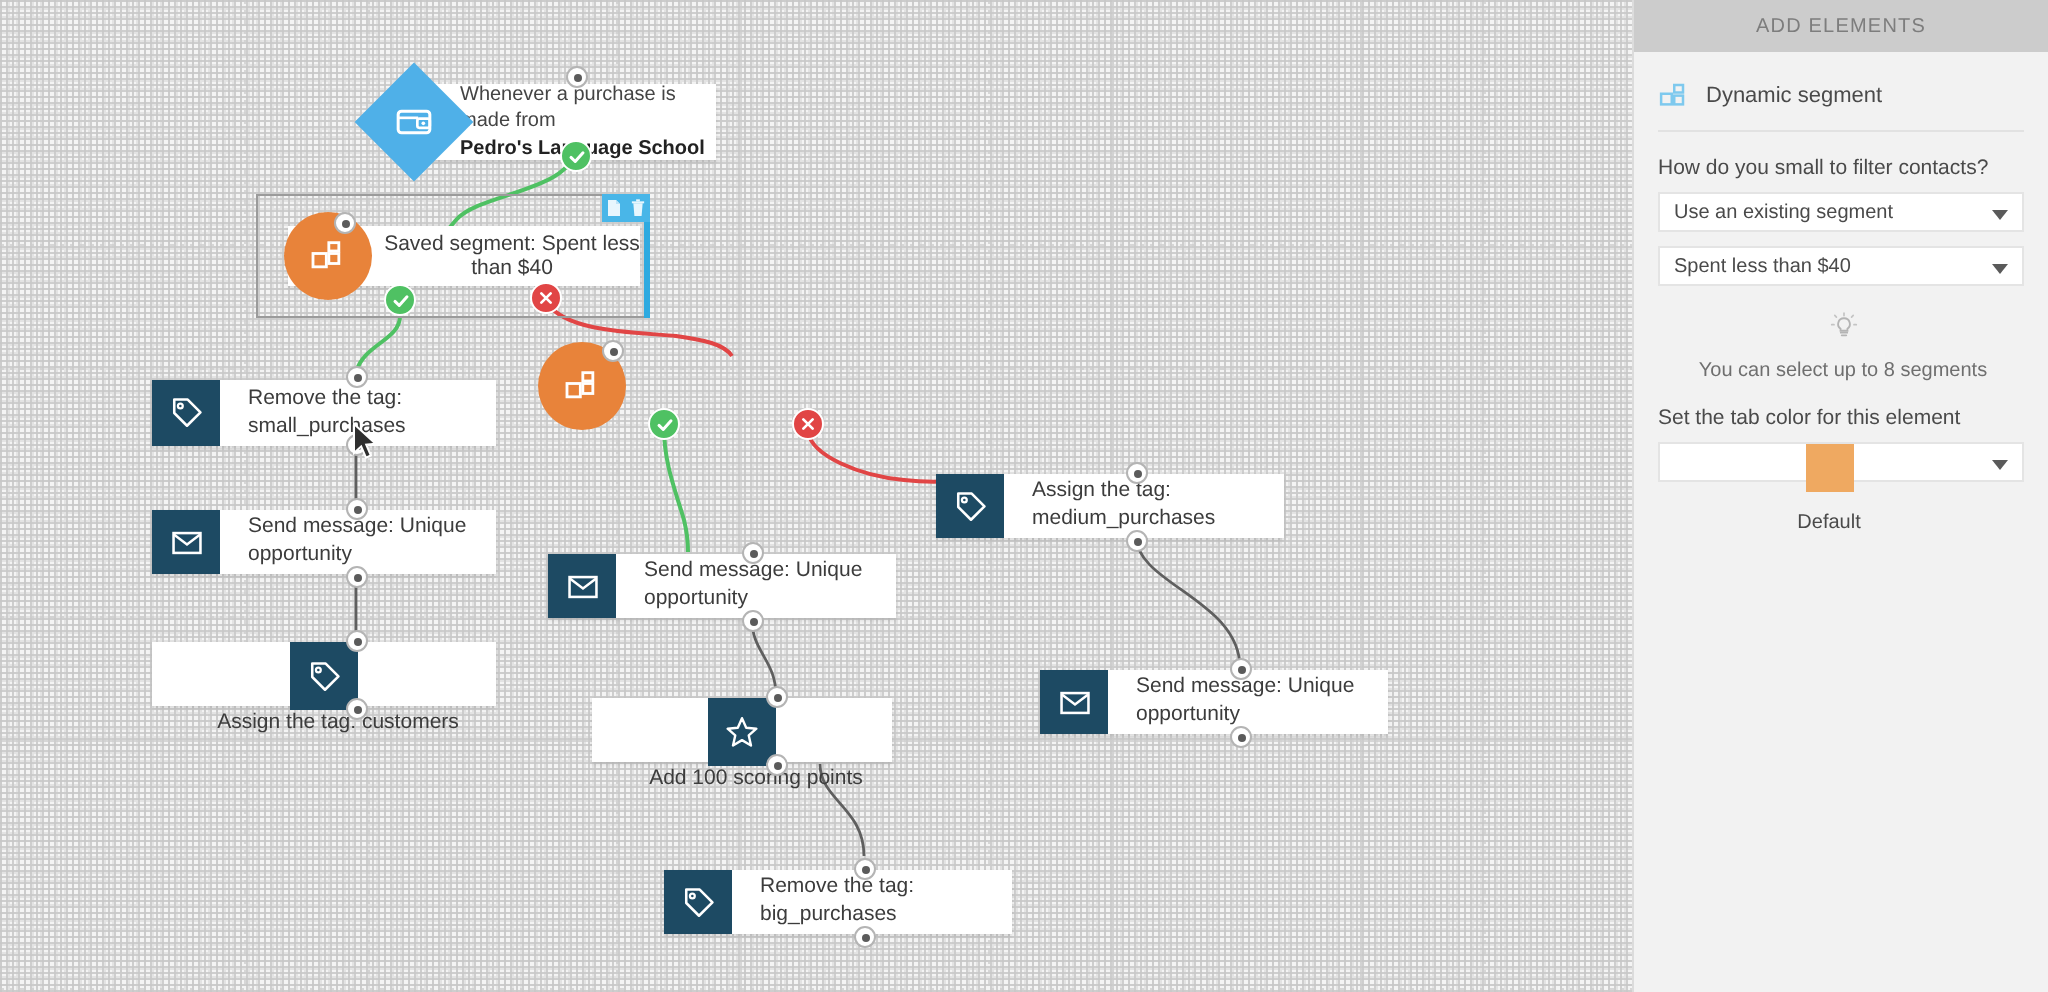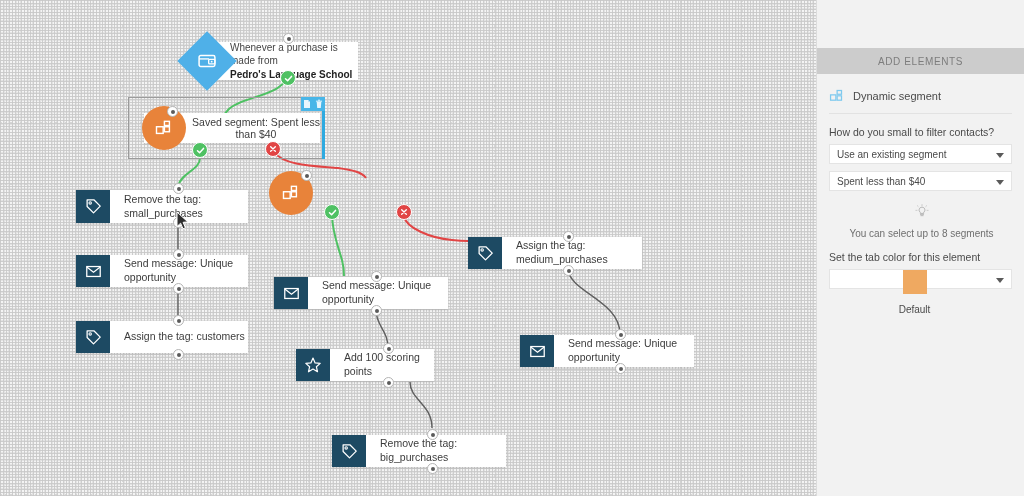--- a/index.html
+++ b/index.html
@@ -153,21 +153,21 @@
   
   #cursor { position: absolute; left: 176px; top: 211px; z-index: 20; }
 
   
   #panel {
     position: absolute; left: 816px; top: 0;
     width: 208px; height: 496px;
     background: #f2f2f2;
     border-left: 1px solid #dcdcdc;
   }
-  #tabs { display: flex; height: 26px; margin-top: 48px; }
+  #tabs { display: flex; height: 26px; }
   .tab {
     flex: 1; display: flex; align-items: center; justify-content: center;
     font-size: 10px; letter-spacing: .6px; color: #8e8e8e;
     background: #f2f2f2;
   }
   .tab.active { background: #cccccc; color: #7d7d7d; }
   #panel-body { padding: 12px 12px 0 12px; }
   .panel-head {
     display: flex; align-items: center; gap: 9px;
     padding: 2px 0 10px 0;
@@ -327,21 +327,21 @@
         <svg width="17" height="17" viewBox="0 0 24 24">
           <rect x="2.5" y="5" width="19" height="14" fill="none" stroke="#fff" stroke-width="1.8"></rect>
           <path d="M2.5 5.8 L12 13 L21.5 5.8" fill="none" stroke="#fff" stroke-width="1.8"></path>
         </svg>
       </div>
       <div class="label">Send message: Unique opportunity</div>
     </div>
     <div class="port" style="left:173px; top:283px;"></div>
 
     <div class="port" style="left:173px; top:315px;"></div>
-    <div class="node" style="left:76px; top:321px; width:172px; height:32px;">
+    <div class="node" style="left:76px; top:321px; width:172px; height:32px;flex-direction:column;">
       <div class="node-icon" style="height:32px;">
         <svg width="17" height="17" viewBox="0 0 24 24">
           <path d="M12.5 2.5 L21.5 11.5 L12 21 L3 12 L3 2.5 Z" fill="none" stroke="#fff" stroke-width="1.8" stroke-linejoin="round"></path>
           <circle cx="7.3" cy="7" r="1.7" fill="none" stroke="#fff" stroke-width="1.6"></circle>
         </svg>
       </div>
       <div class="label">Assign the tag: customers</div>
     </div>
     <div class="port" style="left:173px; top:349px;"></div>
 
@@ -351,21 +351,21 @@
         <svg width="17" height="17" viewBox="0 0 24 24">
           <rect x="2.5" y="5" width="19" height="14" fill="none" stroke="#fff" stroke-width="1.8"></rect>
           <path d="M2.5 5.8 L12 13 L21.5 5.8" fill="none" stroke="#fff" stroke-width="1.8"></path>
         </svg>
       </div>
       <div class="label">Send message: Unique opportunity</div>
     </div>
     <div class="port" style="left:371px; top:305px;"></div>
 
     <div class="port" style="left:383px; top:343px;"></div>
-    <div class="node" style="left:296px; top:349px; width:138px; height:32px;">
+    <div class="node" style="left:296px; top:349px; width:150px; height:32px;flex-direction:column;">
       <div class="node-icon" style="height:32px;">
         <svg width="18" height="18" viewBox="0 0 24 24">
           <path d="M12 2.8 L14.8 9.2 L21.6 9.8 L16.5 14.3 L18 21 L12 17.4
                    L6 21 L7.5 14.3 L2.4 9.8 L9.2 9.2 Z" fill="none" stroke="#fff" stroke-width="1.6" stroke-linejoin="round"></path>
         </svg>
       </div>
       <div class="label">Add 100 scoring points</div>
     </div>
     <div class="port" style="left:383px; top:377px;"></div>
 

